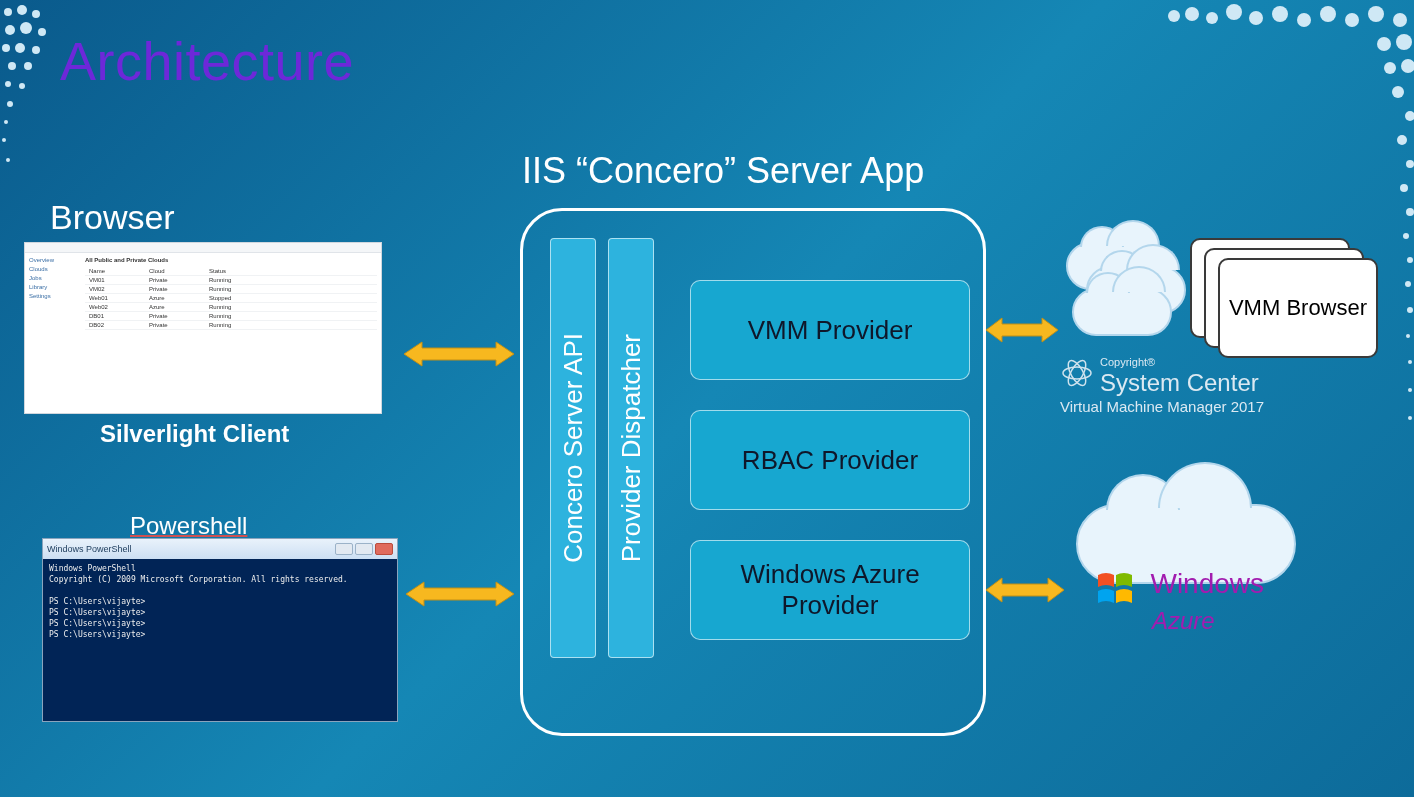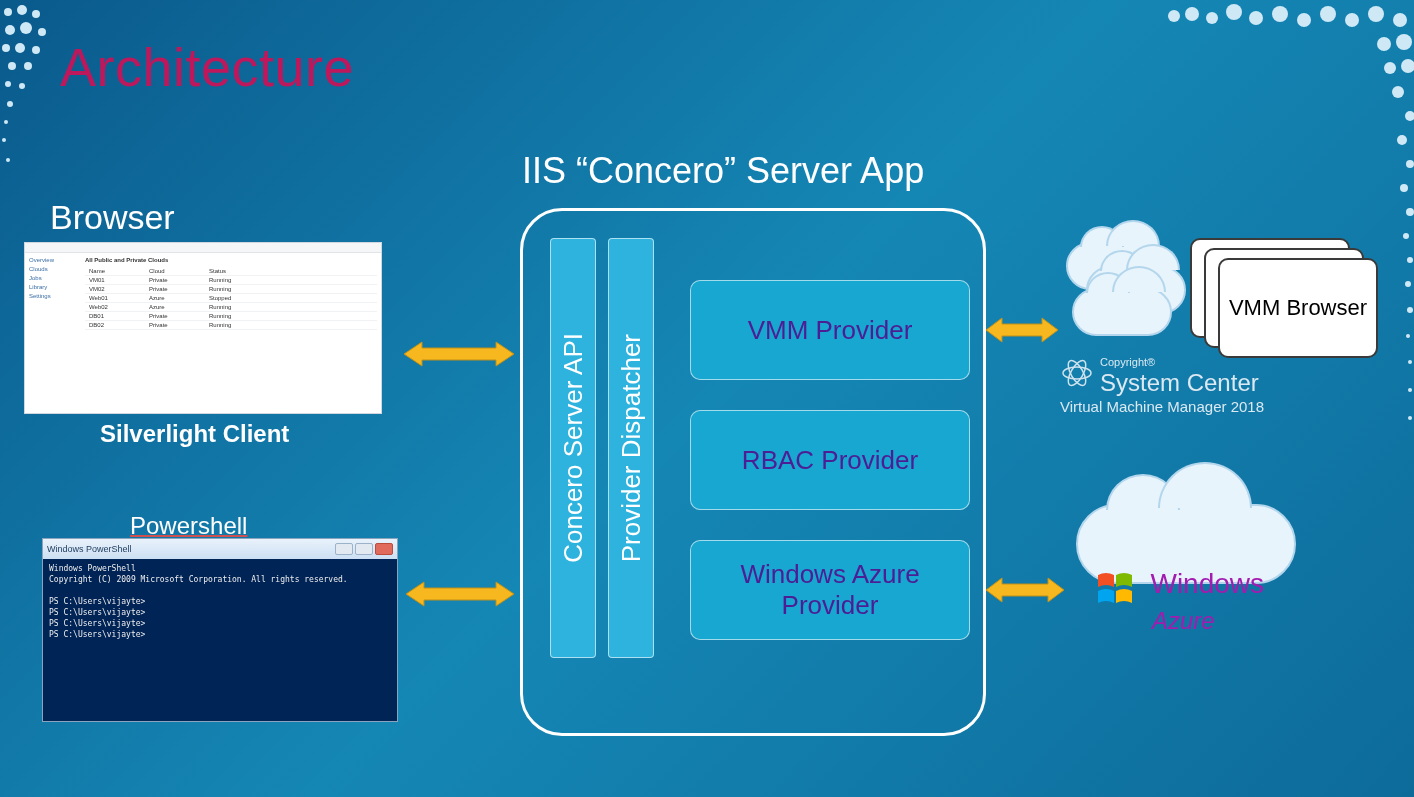--- a/index.html
+++ b/index.html
@@ -16,25 +16,25 @@
   .dots-left, .dots-right {
     position: absolute;
     pointer-events: none;
   }
   .dots-left { top: 0; left: 0; width: 120px; height: 200px; }
   .dots-right { top: 0; right: 0; width: 300px; height: 500px; }
   .dots-left svg, .dots-right svg { width: 100%; height: 100%; }
 
   .slide-title {
     position: absolute;
-    top: 36px;
+    top: 30px;
     left: 60px;
     font-size: 54px;
     font-weight: 300;
-    color: #be185d;
+    color: #6d28d9;
     letter-spacing: 0.5px;
   }
 
   
   .browser-label {
     position: absolute;
     top: 198px;
     left: 50px;
     font-size: 34px;
     font-weight: 300;
@@ -151,21 +151,21 @@
   .api-box { top: 238px; left: 550px; width: 46px; height: 420px; }
   .dispatch-box { top: 238px; left: 608px; width: 46px; height: 420px; }
   .provider-box {
     position: absolute;
     left: 690px;
     width: 280px;
     height: 100px;
     background: #17a7d0;
     border: 1px solid rgba(255,255,255,0.6);
     border-radius: 10px;
-    color: #4c1d95;
+    color: #0f172a;
     display: flex;
     align-items: center;
     justify-content: center;
     font-size: 26px;
     font-weight: 300;
     text-align: center;
     padding: 0 10px;
   }
   .vmm-provider { top: 280px; }
   .rbac-provider { top: 410px; }
@@ -442,21 +442,21 @@
 <div class="syscenter">
   <svg width="34" height="34" viewBox="0 0 34 34" style="float:left;margin-right:6px;">
     <g fill="none" stroke="#cfe3ee" stroke-width="1.5">
       <ellipse cx="17" cy="17" rx="14" ry="6"></ellipse>
       <ellipse cx="17" cy="17" rx="14" ry="6" transform="rotate(60 17 17)"></ellipse>
       <ellipse cx="17" cy="17" rx="14" ry="6" transform="rotate(-60 17 17)"></ellipse>
     </g>
   </svg>
   <div class="ms">Copyright®</div>
   <div class="sc">System Center</div>
-  <div class="vmm2012">Virtual Machine Manager 2018</div>
+  <div class="vmm2012">Virtual Machine Manager 2017</div>
 </div>
 
 <div class="azure-cloud">
   <div class="cloud"></div>
 </div>
 <div class="azure-logo">
   <span class="flag">
     <svg viewBox="0 0 40 36">
       <path d="M2 4 Q10 0 18 4 L18 16 Q10 12 2 16 Z" fill="#f25022"></path>
       <path d="M20 4 Q28 0 36 4 L36 16 Q28 12 20 16 Z" fill="#7fba00"></path>

